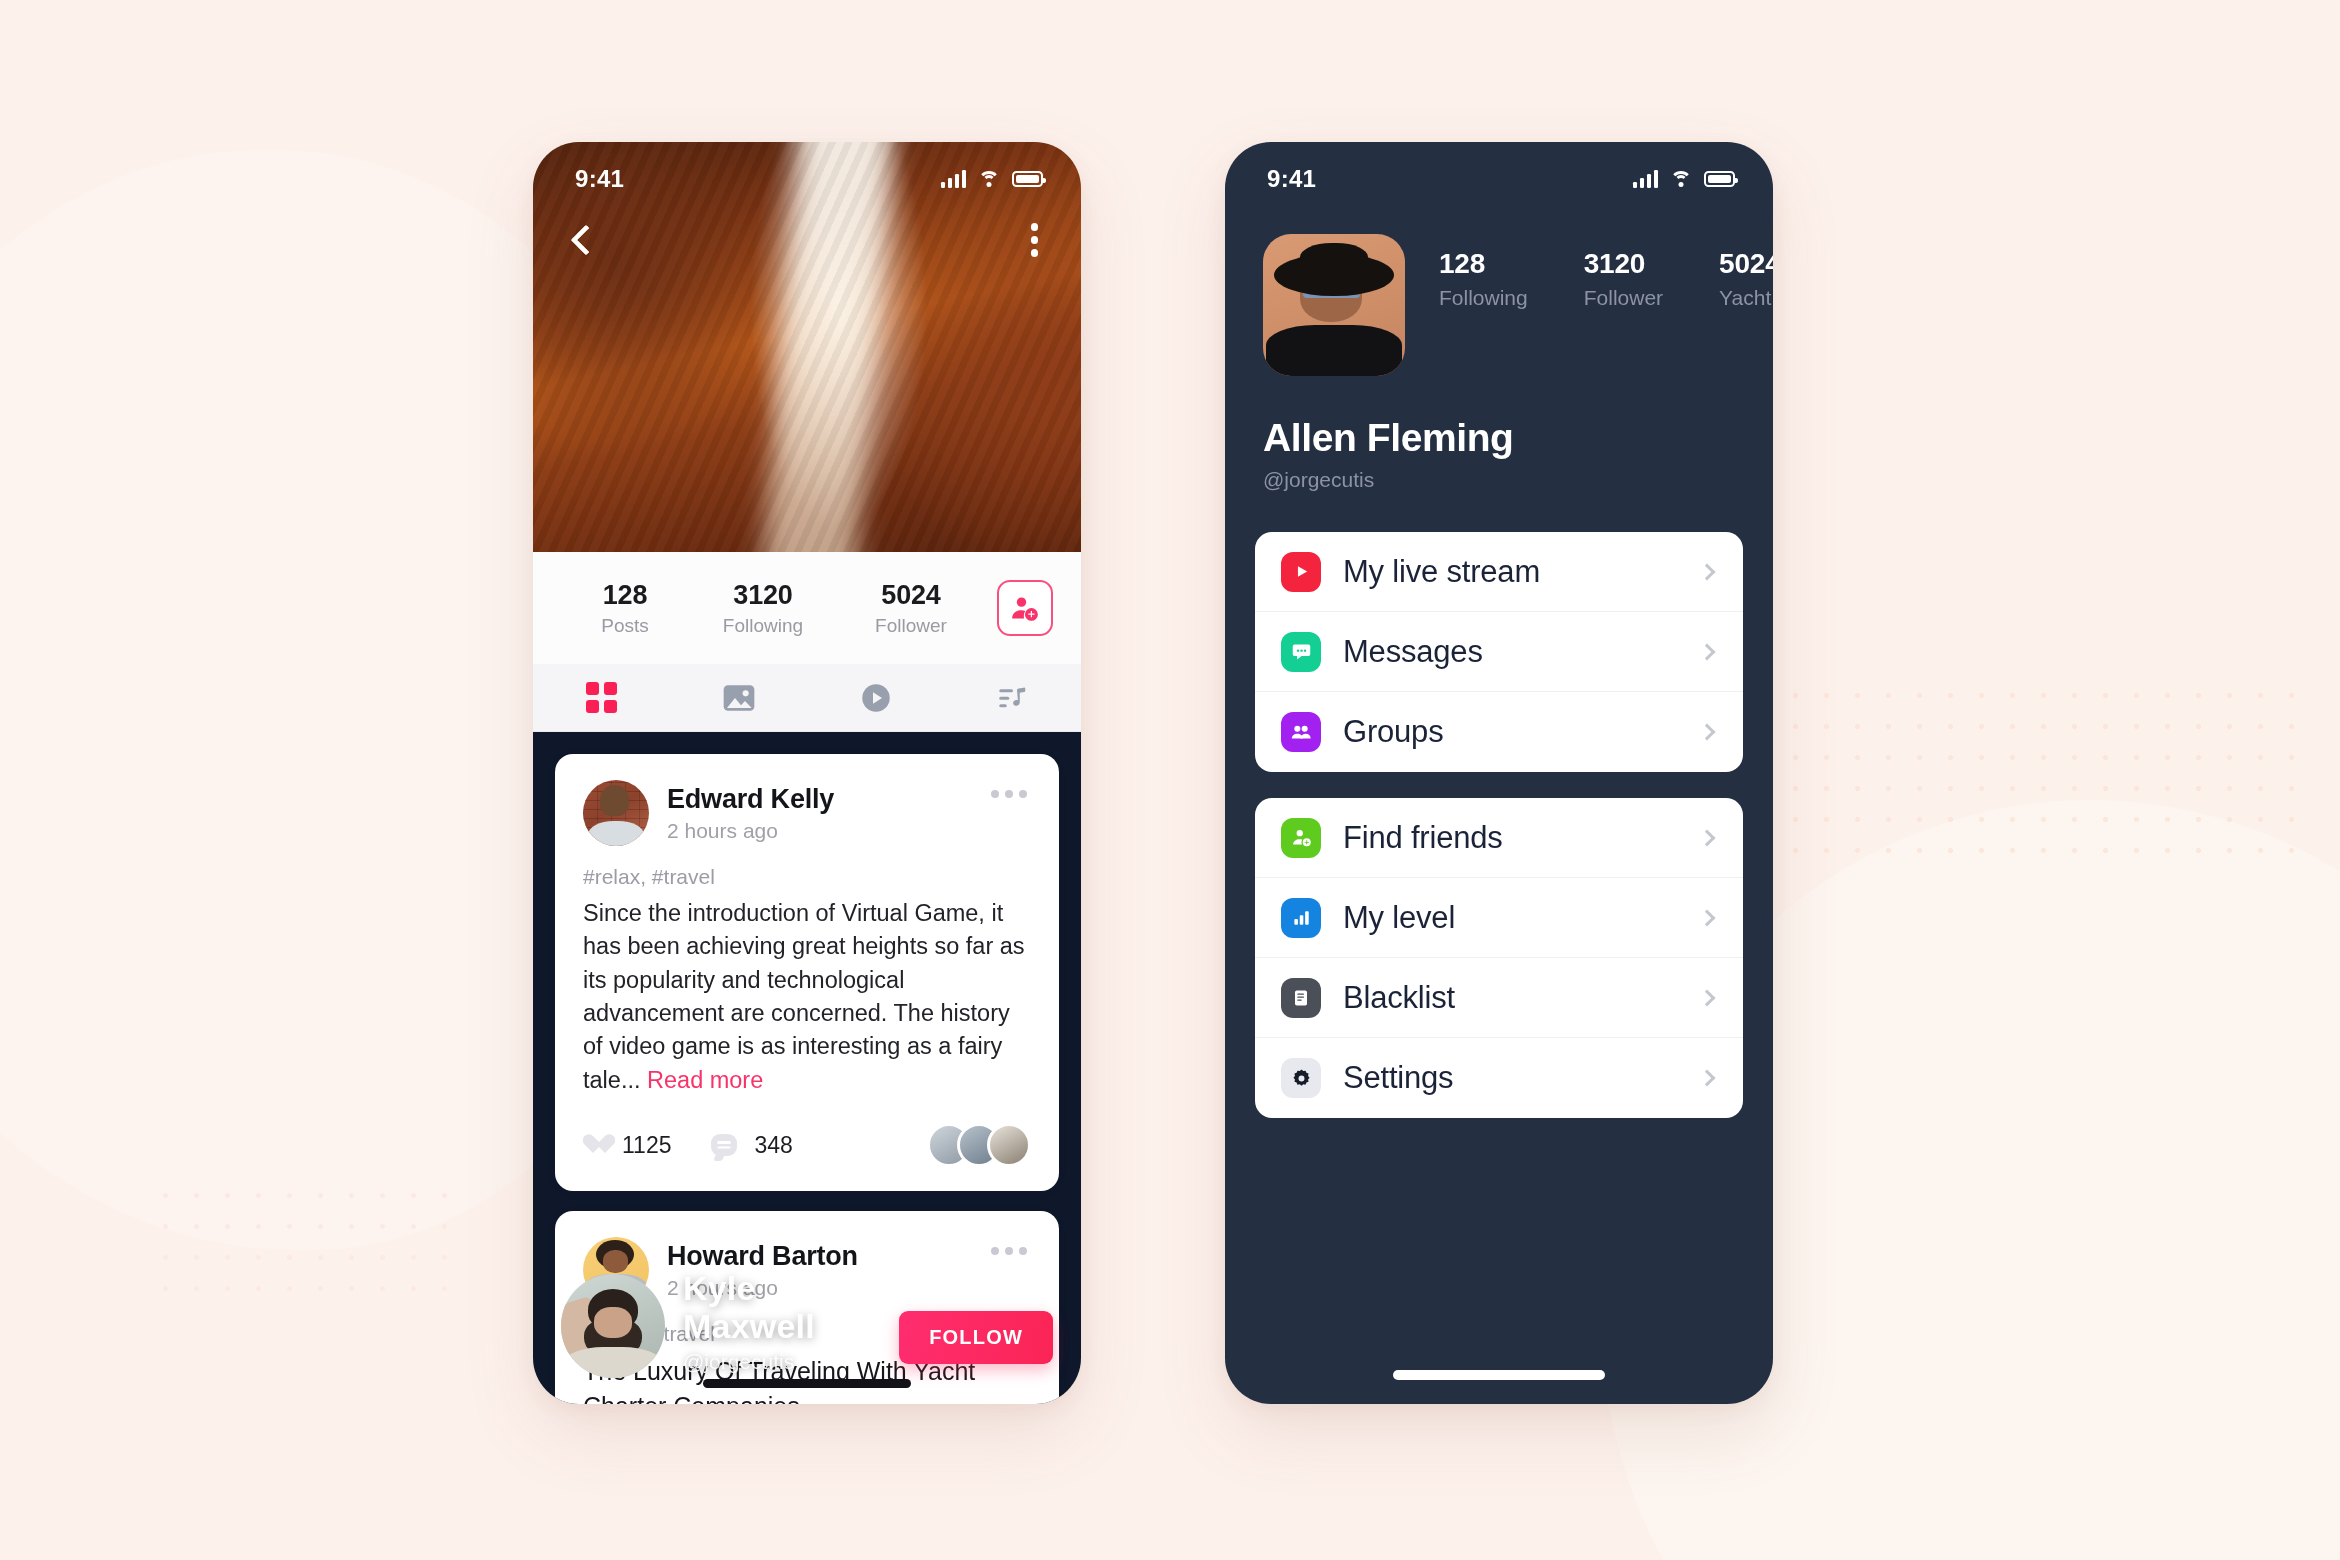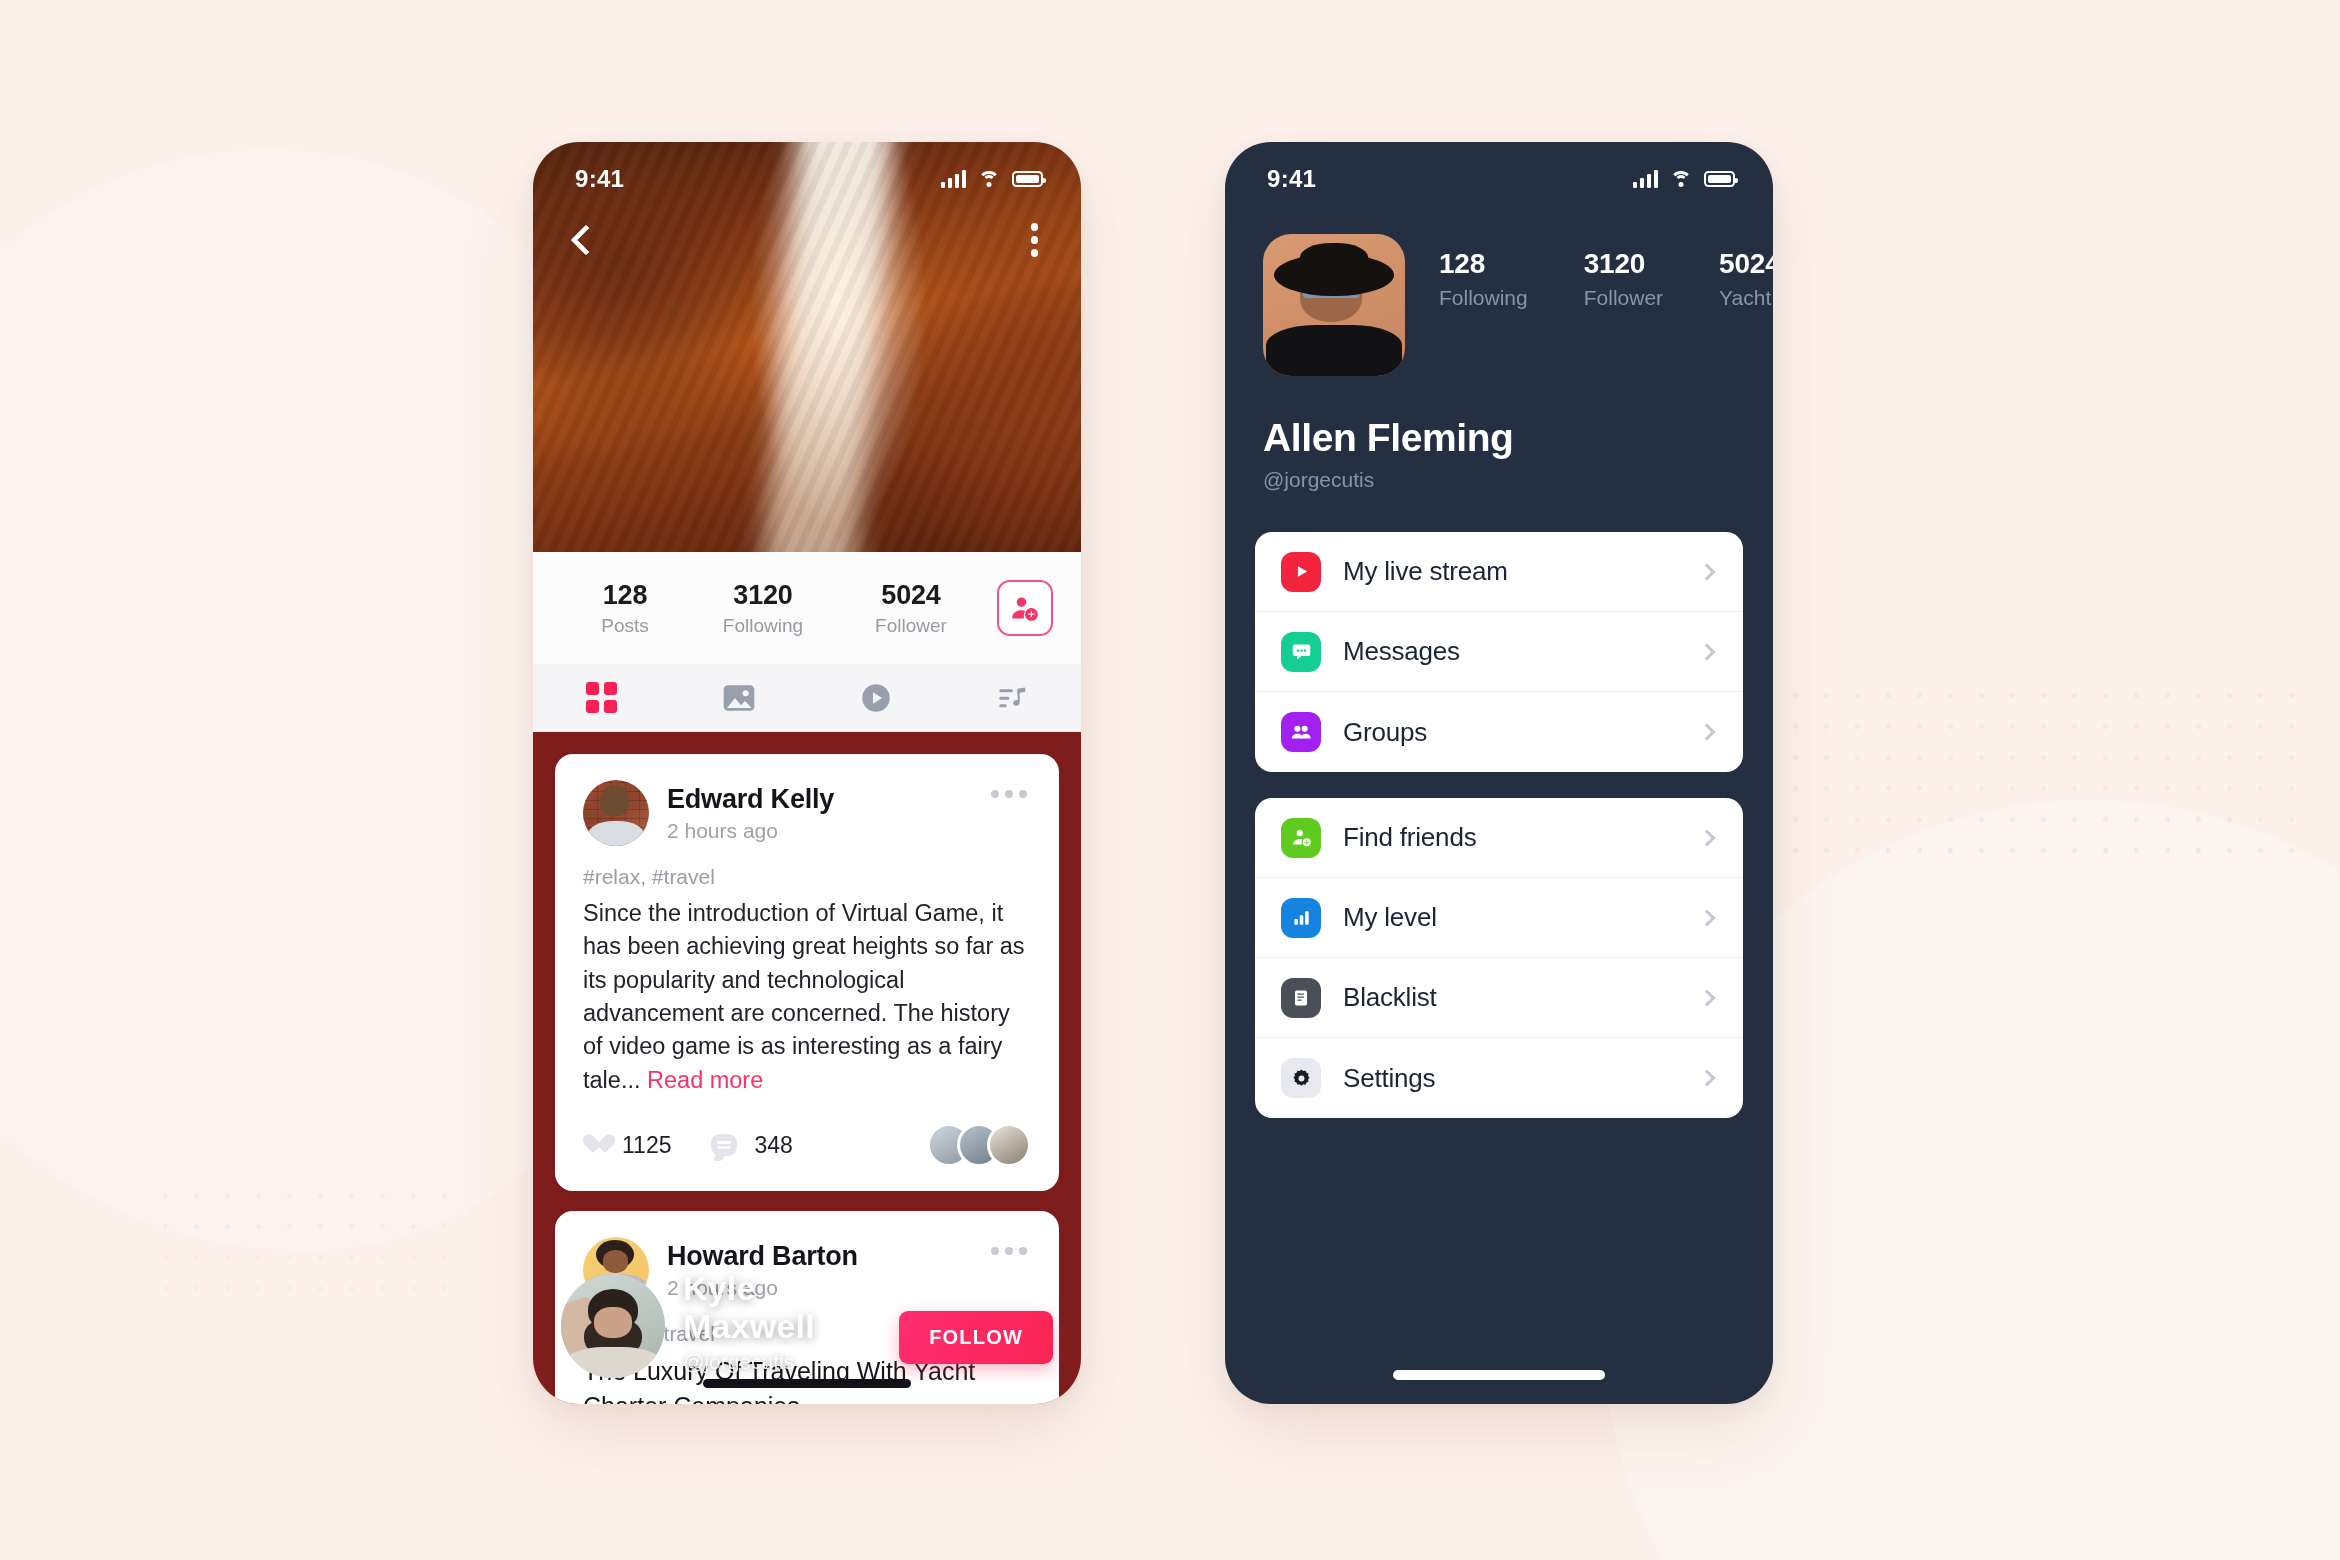--- a/index.html
+++ b/index.html
@@ -194,21 +194,21 @@
     background:#f5f5f7; display:flex; align-items:center;
     border-bottom: 1px solid #ebebef;
   }
   .tab-item { flex:1; display:flex; align-items:center; justify-content:center; cursor:pointer; height:100%; }
   .grid-ico { display:grid; grid-template-columns: 13px 13px; gap: 4.5px; }
   .grid-ico i { display:block; width:13px; height:13px; background:#fa1f55; border-radius: 3px; }
 
   
   .feed {
     position:absolute; top: 590px; left:0; right:0; bottom:0;
-    background:#7f1d1d; padding: 22px 22px 8px 22px; overflow:hidden;
+    background:#0f172a; padding: 22px 22px 8px 22px; overflow:hidden;
   }
   .post-card {
     background:#fff; border-radius: 18px; padding: 26px 28px 24px 28px;
     margin-bottom: 20px; box-shadow: 0 2px 10px rgba(40,40,60,.05);
   }
   .post-head { display:flex; align-items:center; gap: 18px; }
   .post-av { width: 66px; height:66px; border-radius:50%; flex-shrink:0; overflow:hidden; position:relative; }
   .av-edward { background: linear-gradient(150deg,#9c4b33 0%, #8c422c 45%, #b8654a 100%); }
   .av-edward .brick { position:absolute; inset:0;
     background-image: repeating-linear-gradient(0deg, rgba(0,0,0,.18) 0 1px, transparent 1px 9px),
@@ -285,21 +285,21 @@
     display:flex; align-items:center; gap: 22px;
     padding: 0 26px; height: 80px; cursor:pointer;
     border-bottom: 1px solid #eef0f3;
   }
   .menu-item:last-child { border-bottom:none; }
   .m-ico {
     width: 40px; height:40px; border-radius: 12px; flex-shrink:0;
     display:flex; align-items:center; justify-content:center;
     color:#fff;
   }
-  .m-label { flex:1; font-size: 26px; color:#1b2338; letter-spacing:-.2px; }
+  .m-label { flex:1; font-size: 31px; color:#1b2338; letter-spacing:-.2px; }
   .chev {
     width: 12px; height:12px; border-top: 3px solid #c3c7d0;
     border-right: 3px solid #c3c7d0; transform: rotate(45deg);
     flex-shrink:0; margin-right: 4px;
   }
   .home-bar-light {
     position:absolute; left:50%; transform:translateX(-50%);
     bottom: 24px; width: 212px; height: 10px;
     background:#fff; border-radius: 6px;
   }

